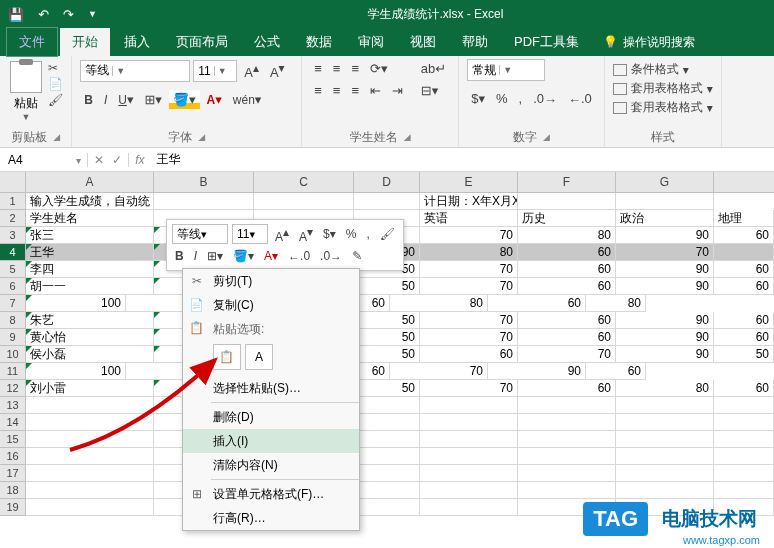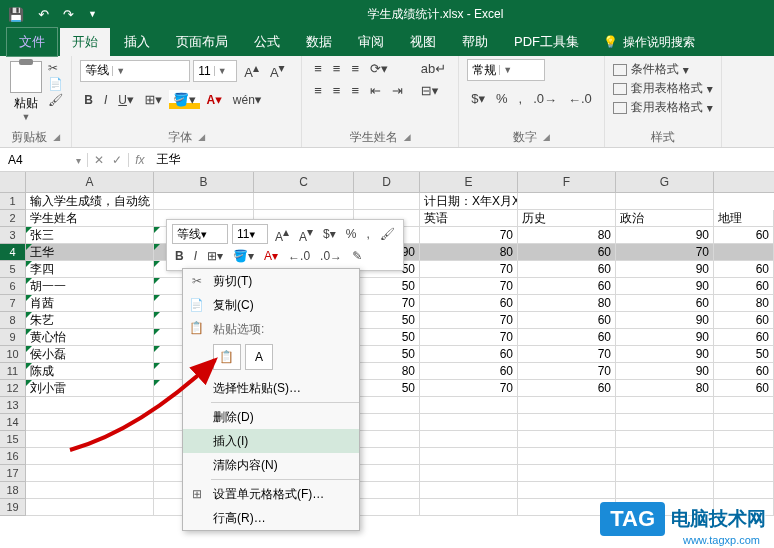--- a/index.html
+++ b/index.html
@@ -54,21 +54,21 @@
 .ctx-sep{height:1px;background:#d0d0d0;margin:2px 0 2px 28px}
 .ctx-header{padding:4px 8px 4px 30px;color:#666;position:relative}
 .paste-opts{display:flex;gap:4px;padding:2px 8px 6px 30px}
 .popt{width:28px;height:26px;border:1px solid #c0c0c0;background:#fff;display:flex;align-items:center;justify-content:center;cursor:pointer}
 .mini-bar{position:absolute;left:166px;top:219px;background:#fff;border:1px solid #c8c8c8;box-shadow:1px 1px 4px rgba(0,0,0,0.2);padding:3px 5px;z-index:49}
 .mini-row{display:flex;align-items:center;gap:4px;height:22px}
 .mini-combo{background:#fff;border:1px solid #c0c0c0;height:20px;padding:0 4px;display:flex;align-items:center;font-size:11px}
 .mini-btn{padding:1px 3px;cursor:pointer;font-size:12px;color:#444}
 .arrow{position:absolute;left:60px;top:340px;z-index:60;pointer-events:none}
 .arrow svg{width:180px;height:120px}
-.watermark{position:absolute;right:8px;bottom:12px;z-index:70;display:flex;align-items:center;gap:6px}
+.watermark{position:absolute;right:17px;bottom:12px;z-index:70;display:flex;align-items:center;gap:14px}
 .tag-box{background:#1a8bd8;color:#fff;font-weight:bold;font-size:22px;padding:4px 10px;border-radius:4px;font-family:Arial}
 .wm-text{color:#0369a1;font-size:19px;font-weight:bold;text-shadow:1px 1px 0 #fff}
 .wm-url{position:absolute;right:14px;bottom:2px;color:#1a8bd8;font-size:11px}
 .styles-col{display:flex;flex-direction:column;gap:2px;padding-top:2px}
 .styles-col div{display:flex;align-items:center;gap:4px;cursor:pointer;color:#444}
 .sicon{width:14px;height:12px;border:1px solid #888;display:inline-block}
 </style>
 </head>
 <body>
 
@@ -296,21 +296,20 @@
     <div class="cell num" style="width:100px"><span class="tri"></span>100</div>
     <div class="cell num" style="width:100px"></div>
     <div class="cell num" style="width:66px">50</div>
     <div class="cell num" style="width:98px">70</div>
     <div class="cell num" style="width:98px">60</div>
     <div class="cell num" style="width:98px">90</div>
     <div class="cell num" style="width:60px">60</div>
       </div>
       <div class="grow">
         <div class="rowh ">7</div>
-    <div class="cell" style="width:128px"><span class="tri"></span>肖茜</div>
     <div class="cell num" style="width:100px"><span class="tri"></span>100</div>
     <div class="cell num" style="width:100px"></div>
     <div class="cell num" style="width:66px">70</div>
     <div class="cell num" style="width:98px">60</div>
     <div class="cell num" style="width:98px">80</div>
     <div class="cell num" style="width:98px">60</div>
     <div class="cell num" style="width:60px">80</div>
       </div>
       <div class="grow">
         <div class="rowh ">8</div>
@@ -340,21 +339,20 @@
     <div class="cell num" style="width:100px"><span class="tri"></span>100</div>
     <div class="cell num" style="width:100px"></div>
     <div class="cell num" style="width:66px">50</div>
     <div class="cell num" style="width:98px">60</div>
     <div class="cell num" style="width:98px">70</div>
     <div class="cell num" style="width:98px">90</div>
     <div class="cell num" style="width:60px">50</div>
       </div>
       <div class="grow">
         <div class="rowh ">11</div>
-    <div class="cell" style="width:128px"><span class="tri"></span>陈成</div>
     <div class="cell num" style="width:100px"><span class="tri"></span>100</div>
     <div class="cell num" style="width:100px"></div>
     <div class="cell num" style="width:66px">80</div>
     <div class="cell num" style="width:98px">60</div>
     <div class="cell num" style="width:98px">70</div>
     <div class="cell num" style="width:98px">90</div>
     <div class="cell num" style="width:60px">60</div>
       </div>
       <div class="grow">
         <div class="rowh ">12</div>

